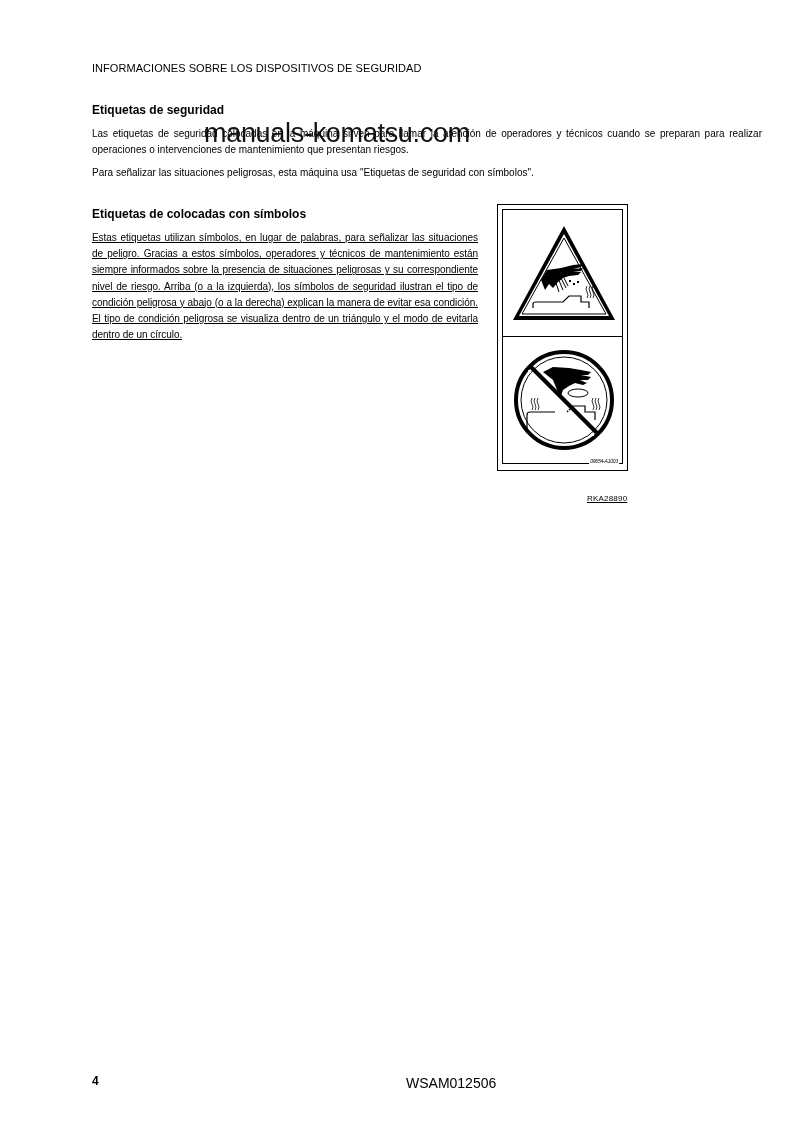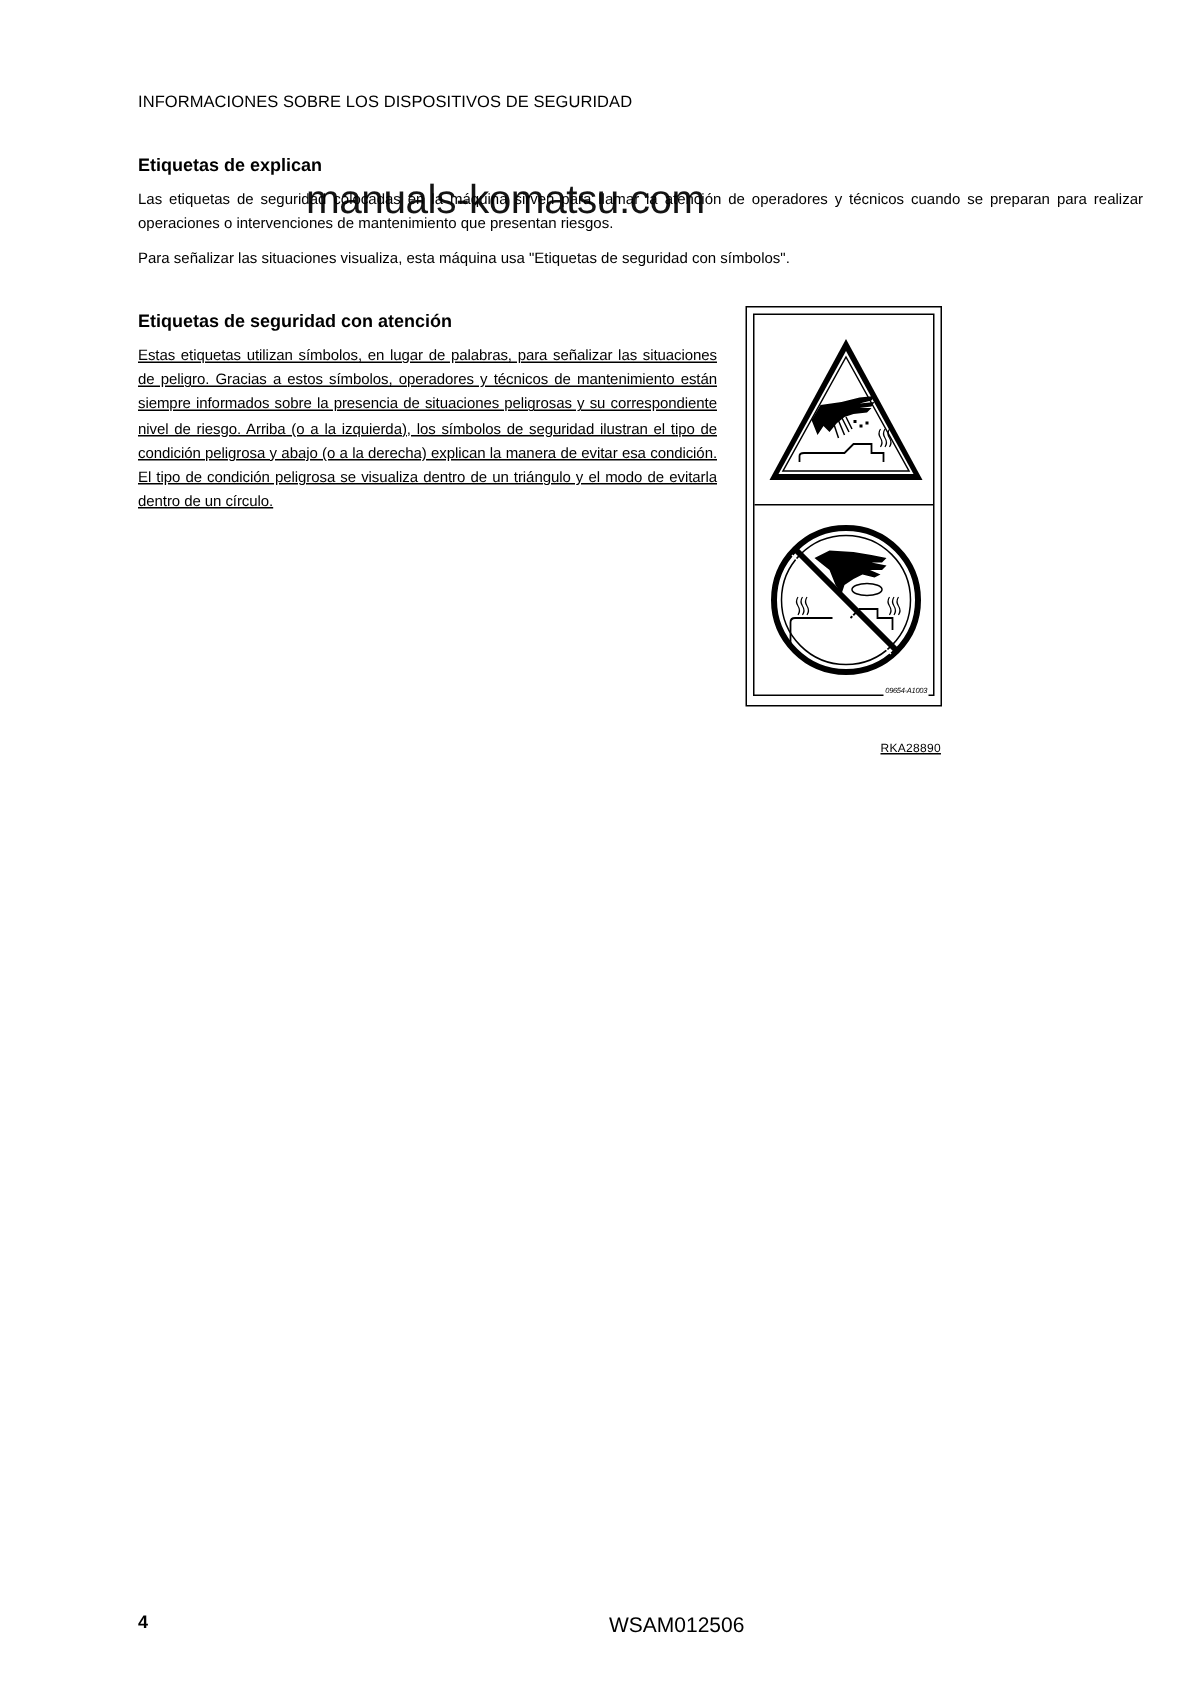--- a/index.html
+++ b/index.html
@@ -98,27 +98,27 @@
       left: 362px; top: 1075px;
       font-size: 14px;
       white-space: nowrap;
     }
   </style>
 </head>
 <body>
 
 <div class="abs header">INFORMACIONES SOBRE LOS DISPOSITIVOS DE SEGURIDAD</div>
 
-<div class="abs h2" id="sec1-title">Etiquetas de explican</div>
+<div class="abs h2" id="sec1-title">Etiquetas de seguridad</div>
 <div class="abs p justify" id="sec1-p1">Las etiquetas de seguridad colocadas en la máquina sirven para llamar la atención de operadores y técnicos cuando se preparan para realizar operaciones o intervenciones de mantenimiento que presentan riesgos.</div>
-<div class="abs p" id="sec1-p2">Para señalizar las situaciones visualiza, esta máquina usa "Etiquetas de seguridad con símbolos".</div>
+<div class="abs p" id="sec1-p2">Para señalizar las situaciones peligrosas, esta máquina usa "Etiquetas de seguridad con símbolos".</div>
 
 <div class="abs watermark">manuals-komatsu.com</div>
 
-<div class="abs h2" id="sec2-title">Etiquetas de seguridad con atención</div>
+<div class="abs h2" id="sec2-title">Etiquetas de colocadas con símbolos</div>
 <div class="abs p justify" id="sec2-body">Estas etiquetas utilizan símbolos, en lugar de palabras, para señalizar las situaciones de peligro. Gracias a estos símbolos, operadores y técnicos de mantenimiento están siempre informados sobre la presencia de situaciones peligrosas y su correspondiente nivel de riesgo. Arriba (o a la izquierda), los símbolos de seguridad ilustran el tipo de condición peligrosa y abajo (o a la derecha) explican la manera de evitar esa condición. El tipo de condición peligrosa se visualiza dentro de un triángulo y el modo de evitarla dentro de un círculo.</div>
 
 <div class="abs label-outer">
   <div class="label-inner">
     <div class="label-divider"></div>
     <svg class="label-svg" width="122" height="255" viewBox="0 0 122 255">
 
       <g>
         <polygon points="61,16 112,110 10,110" fill="#000"></polygon>
         <polygon points="61,24 106,106 16,106" fill="#fff"></polygon>

